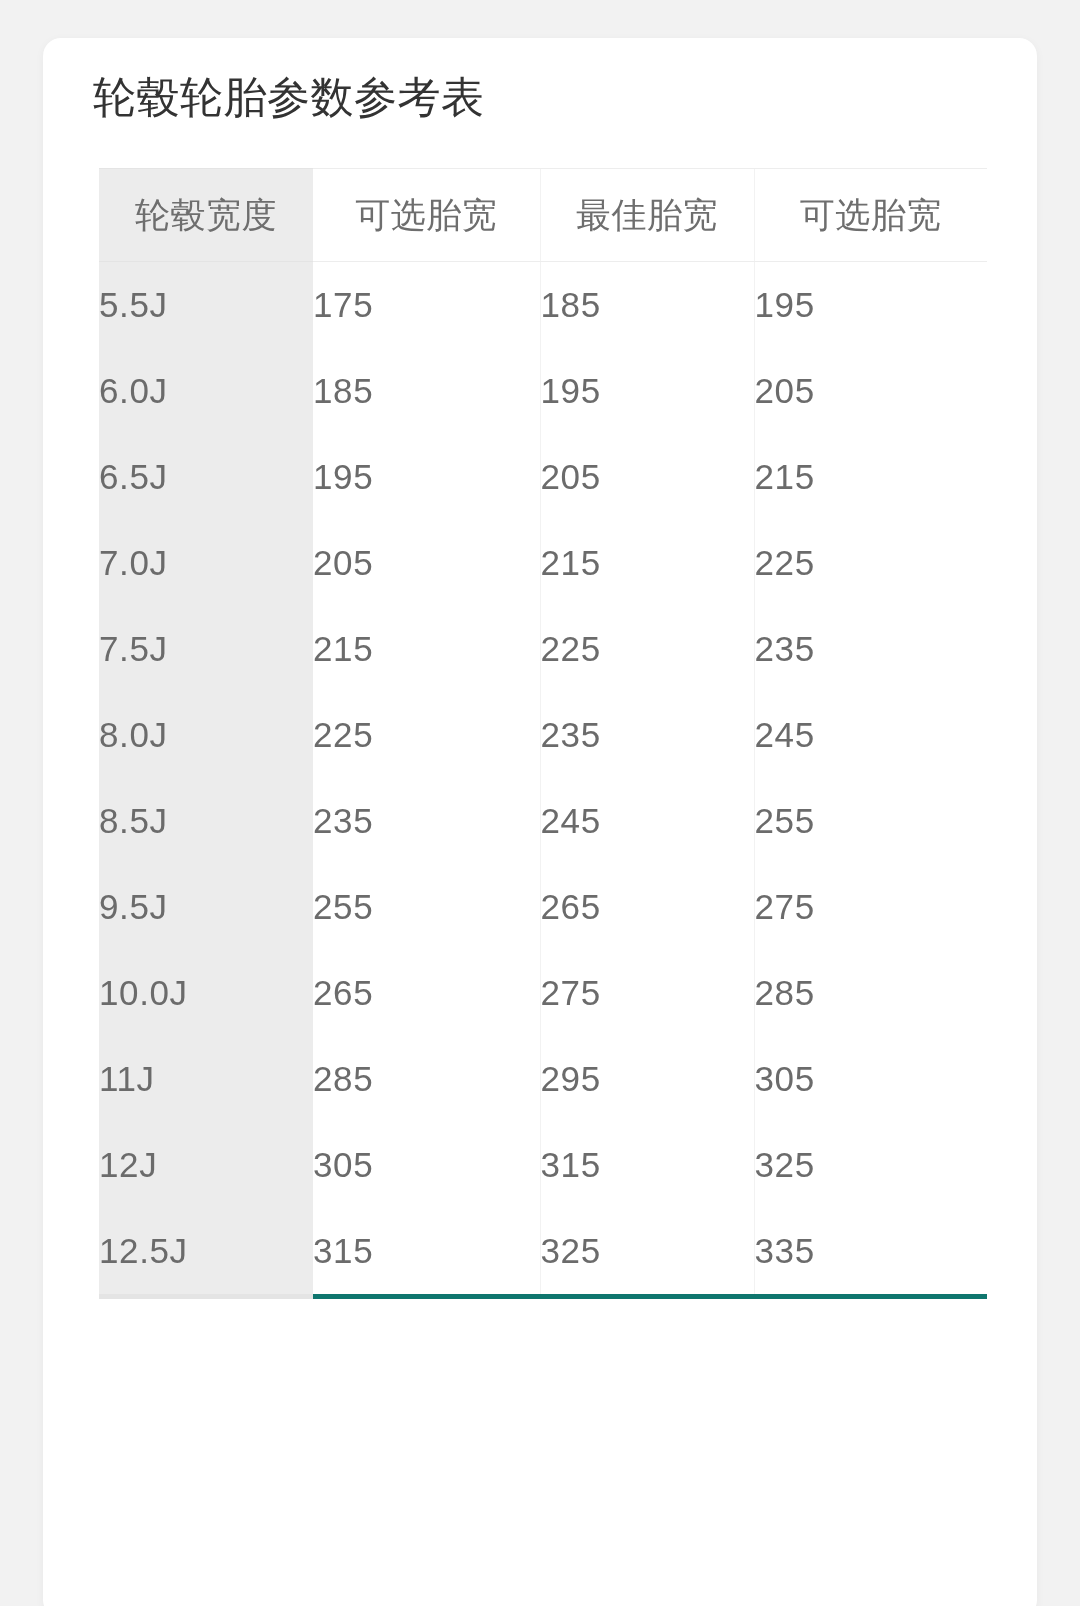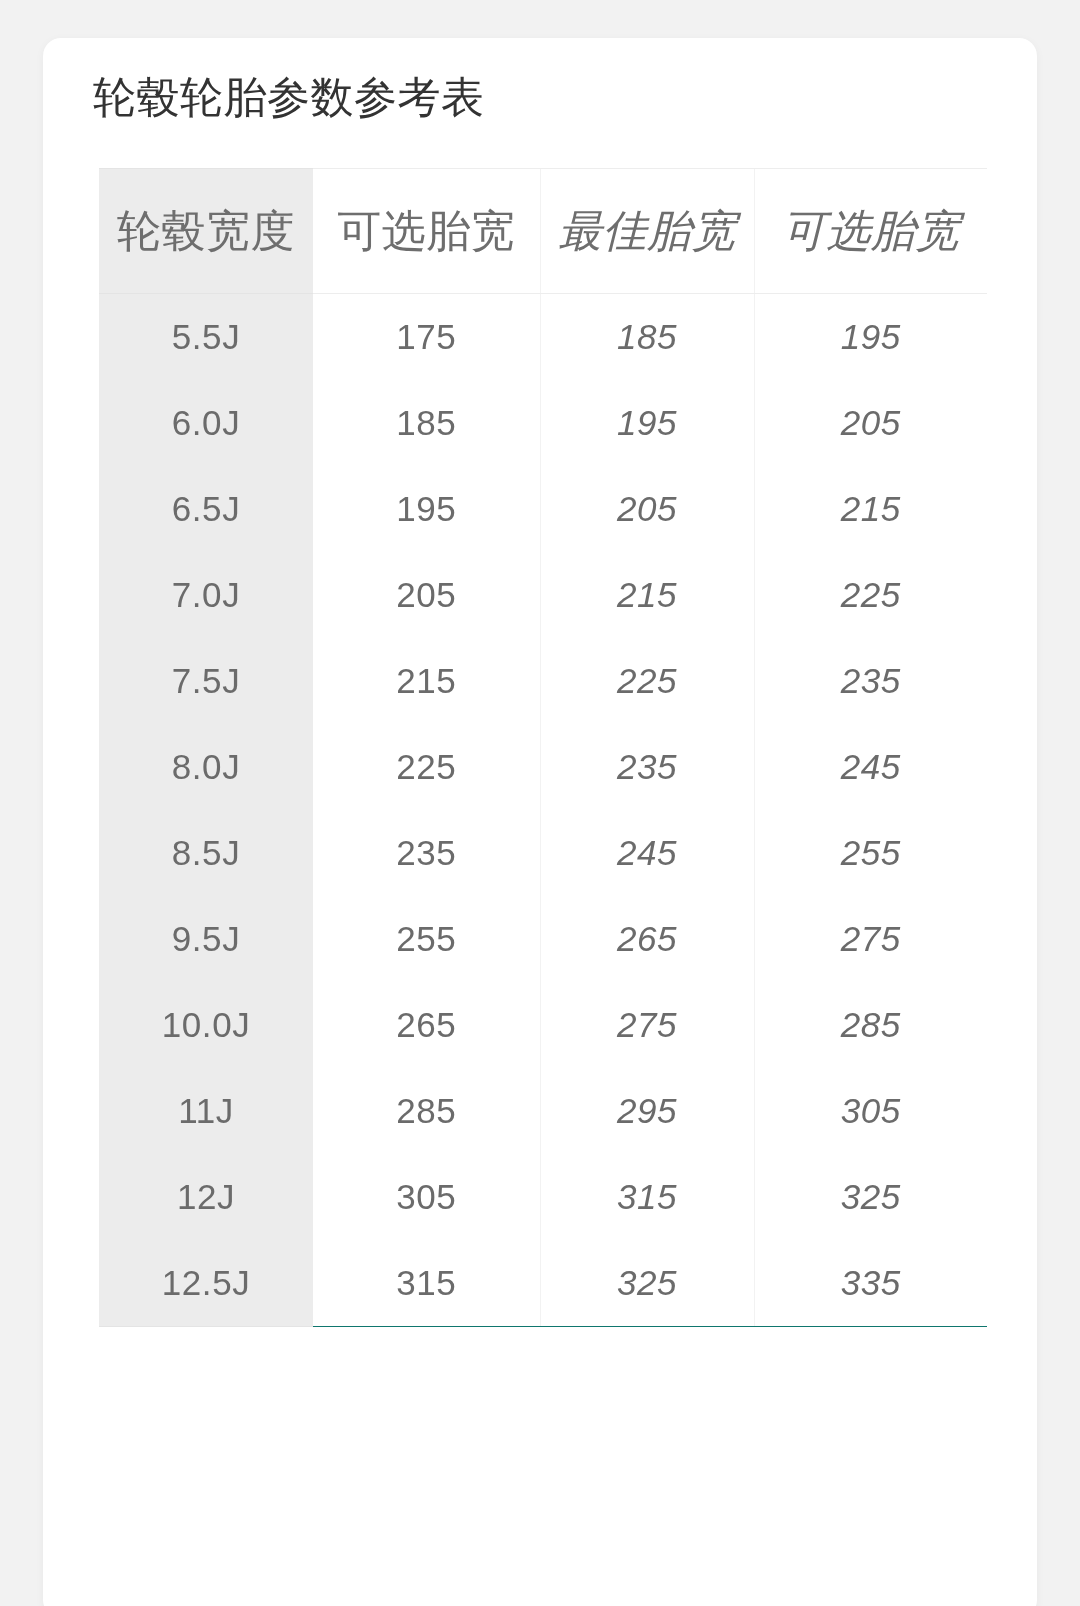--- a/index.html
+++ b/index.html
@@ -61,51 +61,49 @@
     table-layout: fixed;
   }
 
   table.spec-table col.c0 { width: 214px; }
   table.spec-table col.c1 { width: 227px; }
   table.spec-table col.c2 { width: 214px; }
   table.spec-table col.c3 { width: 233px; }
 
   table.spec-table thead th {
     height: 92px;
-    font-size: 44px;
+    font-size: 35px;
     font-weight: 400;
     color: #6e6e6e;
     text-align: center;
     vertical-align: middle;
     border-top: 1px solid #ededed;
     border-bottom: 1px solid #ededed;
-    padding: 16px;
+    padding: 0;
     letter-spacing: 0.5px;
   }
 
   table.spec-table tbody td {
     height: 86px;
     font-size: 35px;
     font-weight: 400;
     color: #6b6b6b;
-    text-align: center;
     vertical-align: middle;
     padding: 0;
     letter-spacing: 0.6px;
   }
 
   table.spec-table tbody tr:last-child td {
-    border-bottom: 1px solid #0f766e;
+    border-bottom: 5px solid #0f766e;
   }
 
   
   table.spec-table th.sep,
   table.spec-table td.sep {
     border-left: 1px solid #f2f2f2;
-    font-style: italic;
   }
 
   
   table.spec-table th.col-head-first,
   table.spec-table td.col-first {
     background: #ececec;
   }
   table.spec-table th.col-head-first {
     border-top-color: #e4e4e4;
     border-bottom-color: #e4e4e4;

